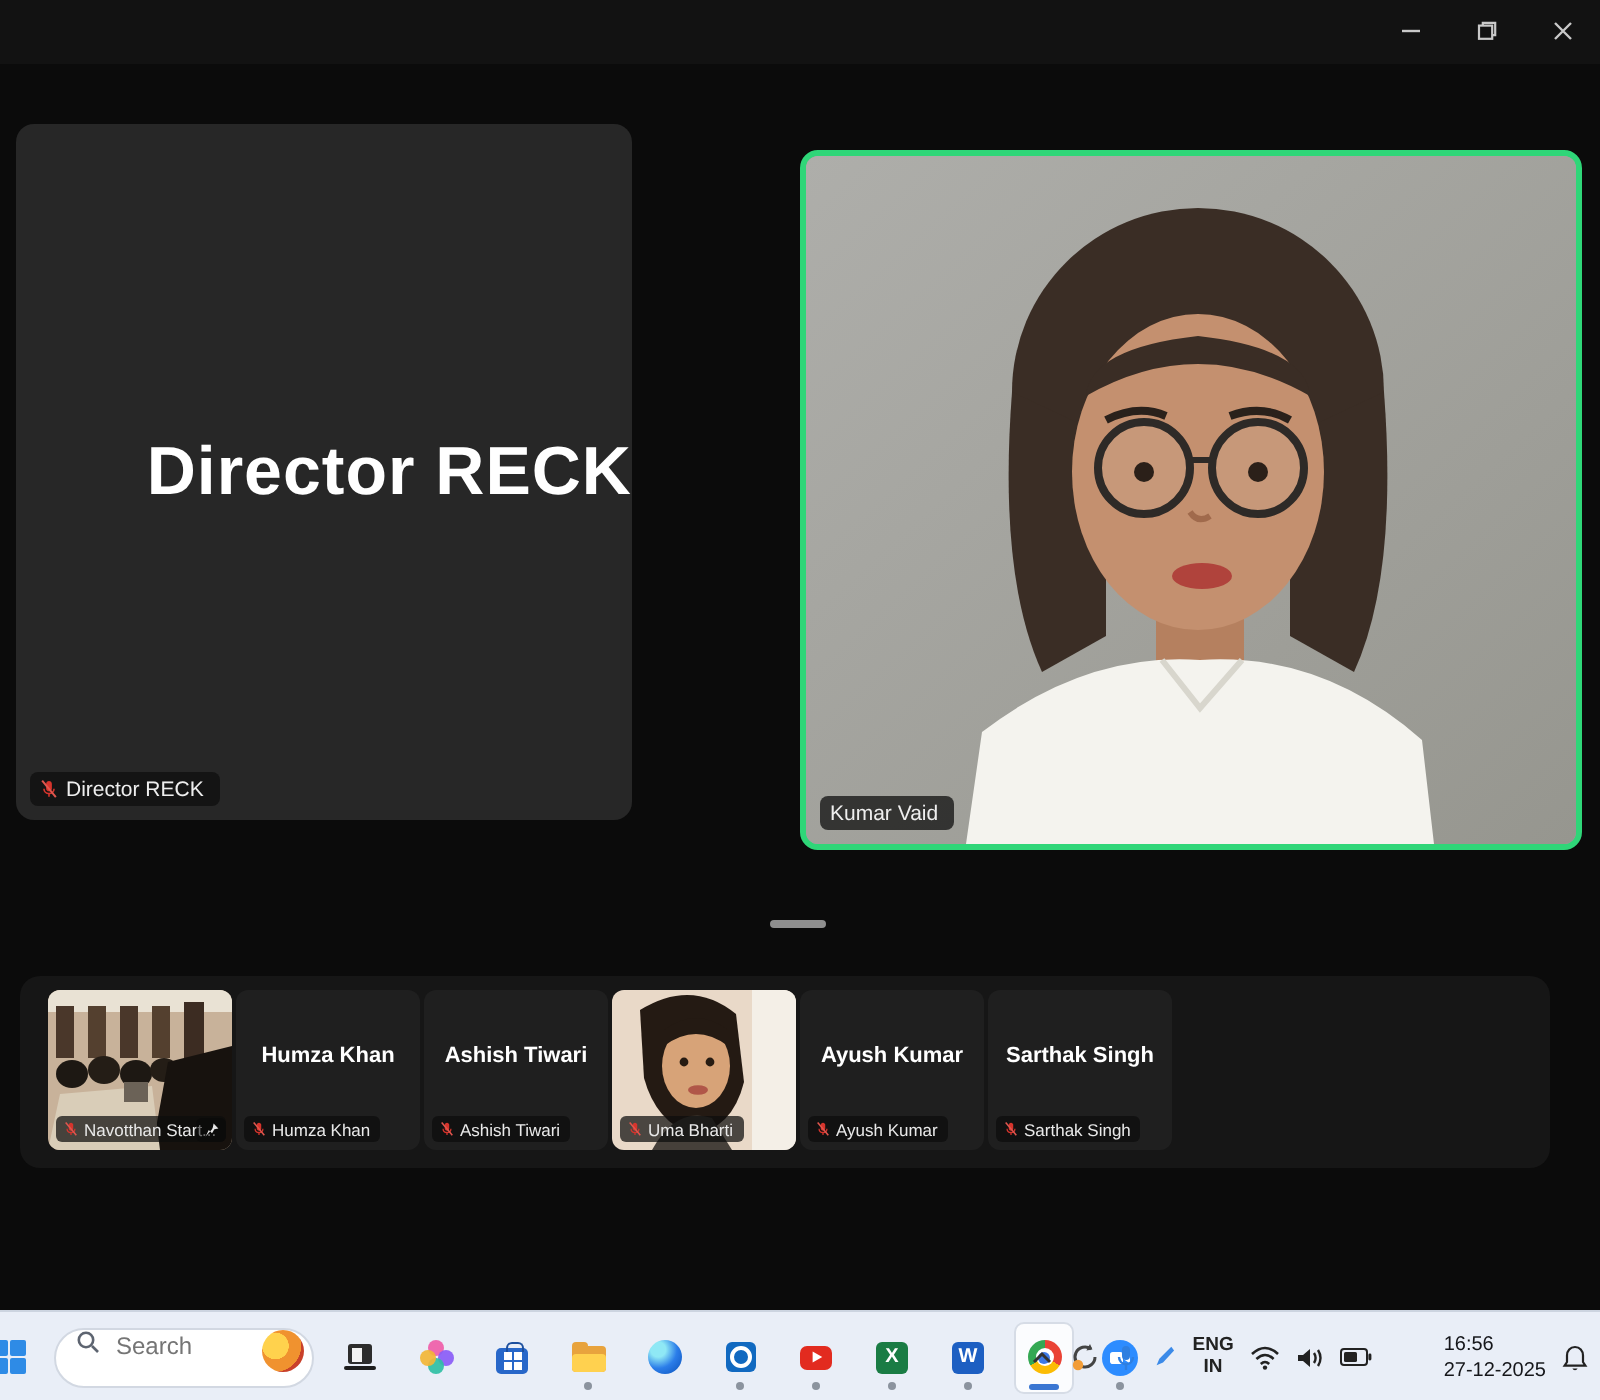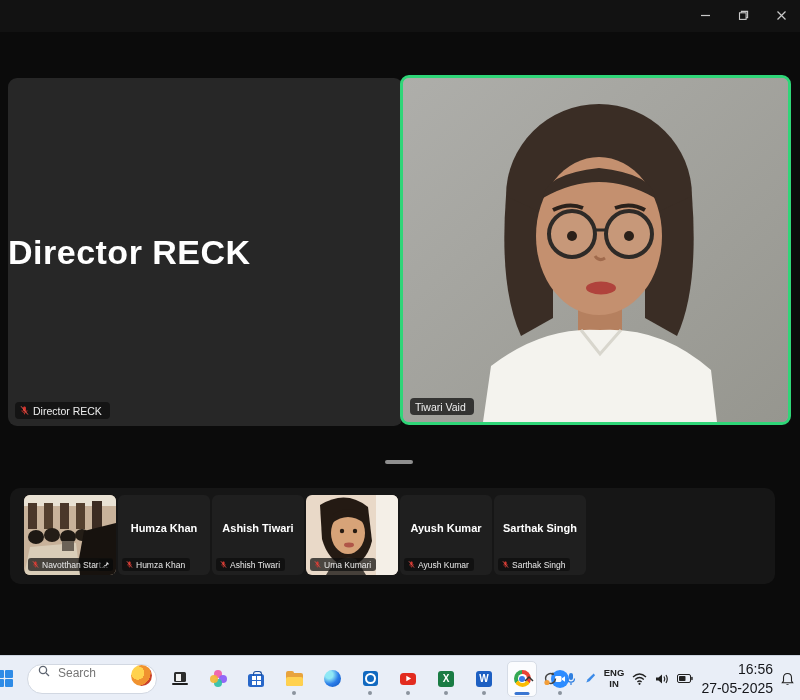--- a/index.html
+++ b/index.html
@@ -9,22 +9,22 @@
     font-family:"Liberation Sans", sans-serif;
     -webkit-font-smoothing:antialiased;
   }
   
   .titlebar{position:absolute;top:0;left:0;width:800px;height:32px;background:#121212;}
   .win-controls{position:absolute;right:12px;top:8px;display:flex;gap:24px;align-items:center;}
   .ctrl{width:14px;height:14px;display:flex;align-items:center;justify-content:center;cursor:default;}
   .ctrl svg{display:block;}
   
   .tile-main{position:absolute;border-radius:9px;overflow:hidden;}
-  .tile-left{left:8px;top:78px;width:395px;height:348px;background:#272727;
-    display:flex;align-items:center;justify-content:flex-start;}
+  .tile-left{left:8px;top:62px;width:308px;height:348px;background:#272727;
+    display:flex;align-items:center;justify-content:flex-end;}
   .tile-left .bigname{color:#fff;font-size:34px;font-weight:700;letter-spacing:.5px;}
   .tile-right{left:400px;top:75px;width:385px;height:344px;background:#a2a29e;
     border:3px solid #2fd678;border-radius:9px;}
   .tile-right svg.portrait{position:absolute;left:0;top:0;width:100%;height:100%;}
   .nametag{
     position:absolute;left:7px;bottom:7px;z-index:3;
     background:rgba(14,14,14,.74);border-radius:4px;
     display:flex;align-items:center;gap:4px;
     padding:2.5px 8px 2.5px 5px;color:#eee;font-size:10.5px;white-space:nowrap;
   }
@@ -85,21 +85,21 @@
   .weather-dot{
     width:21px;height:21px;border-radius:50%;flex:none;
     background:radial-gradient(circle at 32% 38%, #ffd24d 0 34%, #f0922f 35% 66%, #c9402a 67% 100%);
   }
   .red-pin{position:absolute;left:52px;top:9px;width:26px;height:30px;}
   .tray{
     position:absolute;right:6px;top:0;height:100%;
     display:flex;align-items:center;gap:8px;color:#1c1c1c;
   }
   .lang{font-size:9.5px;line-height:1.15;text-align:center;font-weight:700;color:#222;}
-  .clock{font-size:14px;line-height:1.3;text-align:right;color:#15161a;}
+  .clock{font-size:10px;line-height:1.3;color:#15161a;margin-left:28px;}
   
   .gl{display:block;}
   .sq-letter{display:flex;align-items:center;justify-content:center;border-radius:3px;
     color:#fff;font-weight:700;font-size:10px;}
   .chrome-ic{width:17px;height:17px;border-radius:50%;
     background:conic-gradient(#ea4335 0 120deg,#fbbc05 120deg 240deg,#34a853 240deg 360deg);
     display:flex;align-items:center;justify-content:center;}
   .chrome-ic .w{width:9px;height:9px;border-radius:50%;background:#fff;display:flex;align-items:center;justify-content:center;}
   .chrome-ic .b{width:6px;height:6px;border-radius:50%;background:#3c79e6;}
   .edge-ic{width:17px;height:17px;border-radius:50%;
@@ -182,21 +182,21 @@
     <path d="M150 132 q16 -8 30 -2" stroke="#2a211b" stroke-width="4" fill="none"></path>
     <path d="M212 130 q16 -6 30 2" stroke="#2a211b" stroke-width="4" fill="none"></path>
     <circle cx="169" cy="158" r="5" fill="#2b2019"></circle>
     <circle cx="226" cy="158" r="5" fill="#2b2019"></circle>
     <path d="M192 178 q4 6 10 2" stroke="#a06a4c" stroke-width="3" fill="none"></path>
     <ellipse cx="198" cy="210" rx="15" ry="6.5" fill="#b0433c"></ellipse>
     <path d="M80 344 L88 288 Q140 248 197 252 Q258 248 308 292 L314 344 Z" fill="#f4f3ee"></path>
     <path d="M178 252 L197 276 L218 252" fill="none" stroke="#d8d6cd" stroke-width="3"></path>
   </svg>
   <div class="nametag">
-    <span>Tiwari Vaid</span>
+    <span>Kumar Vaid</span>
   </div>
 </div>
 
 <div class="handle"></div>
 
 <div class="filmstrip">
 
   <div class="fs-tile">
     <svg class="fill" viewBox="0 0 92 80" preserveAspectRatio="none">
       <rect width="92" height="80" fill="#c8b29a"></rect>
@@ -269,21 +269,21 @@
       <ellipse cx="43" cy="50" rx="5" ry="2.4" fill="#b05648"></ellipse>
       <path d="M20 80 Q32 58 50 64 L60 80 Z" fill="#46403a"></path>
     </svg>
     <div class="fs-tag">
       <svg width="7" height="9" viewBox="0 0 10 11">
           <path d="M5 1.1c.9 0 1.6.7 1.6 1.6v2.5c0 .9-.7 1.6-1.6 1.6S3.4 6.1 3.4 5.2V2.7c0-.9.7-1.6 1.6-1.6z" fill="#d6342c"></path>
           <path d="M2.2 5.3c0 1.5 1.2 2.7 2.8 2.7s2.8-1.2 2.8-2.7" stroke="#d6342c" stroke-width=".9" fill="none"></path>
           <line x1="5" y1="8" x2="5" y2="9.8" stroke="#d6342c" stroke-width=".9"></line>
           <line x1="1.2" y1=".8" x2="8.8" y2="10" stroke="#e0564e" stroke-width="1.1"></line>
         </svg>
-      <span>Uma Kumari</span>
+      <span>Uma Bharti</span>
     </div>
   </div>
 
 
   <div class="fs-tile">
     <div class="fs-center">Ayush Kumar</div>
     <div class="fs-tag">
       <svg width="7" height="9" viewBox="0 0 10 11">
           <path d="M5 1.1c.9 0 1.6.7 1.6 1.6v2.5c0 .9-.7 1.6-1.6 1.6S3.4 6.1 3.4 5.2V2.7c0-.9.7-1.6 1.6-1.6z" fill="#d6342c"></path>
           <path d="M2.2 5.3c0 1.5 1.2 2.7 2.8 2.7s2.8-1.2 2.8-2.7" stroke="#d6342c" stroke-width=".9" fill="none"></path>
@@ -459,20 +459,20 @@
       <path d="M9 3.5 Q10.6 6 9 8.5" fill="none" stroke="#222" stroke-width="1.2"></path>
       <path d="M11 2 Q13.5 6 11 10" fill="none" stroke="#222" stroke-width="1.2"></path>
     </svg>
     <svg width="16" height="9" viewBox="0 0 16 9">
       <rect x="0.5" y="0.5" width="13" height="8" rx="1.5" fill="none" stroke="#222" stroke-width="1"></rect>
       <rect x="2" y="2" width="6.5" height="5" rx="0.8" fill="#222"></rect>
       <rect x="14.2" y="2.8" width="1.5" height="3.4" rx="0.7" fill="#222"></rect>
     </svg>
     <div class="clock">
       <div>16:56</div>
-      <div>27-05-2025</div>
+      <div>27-12-2025</div>
     </div>
     <svg width="13" height="14" viewBox="0 0 13 14">
       <path d="M6.5 1.5 c2.4 0 4 1.8 4 4.2 V9 l1.2 1.8 H1.3 L2.5 9 V5.7 c0 -2.4 1.6 -4.2 4 -4.2 Z" fill="none" stroke="#222" stroke-width="1.1"></path>
       <path d="M5.2 12.2 a1.4 1.4 0 0 0 2.6 0" fill="#222"></path>
     </svg>
   </div>
 </div>
 
 </body></html>

